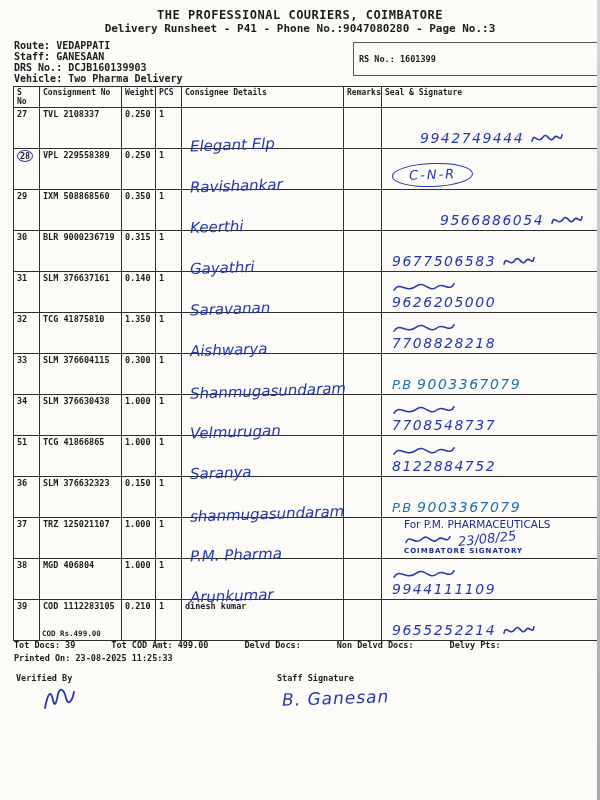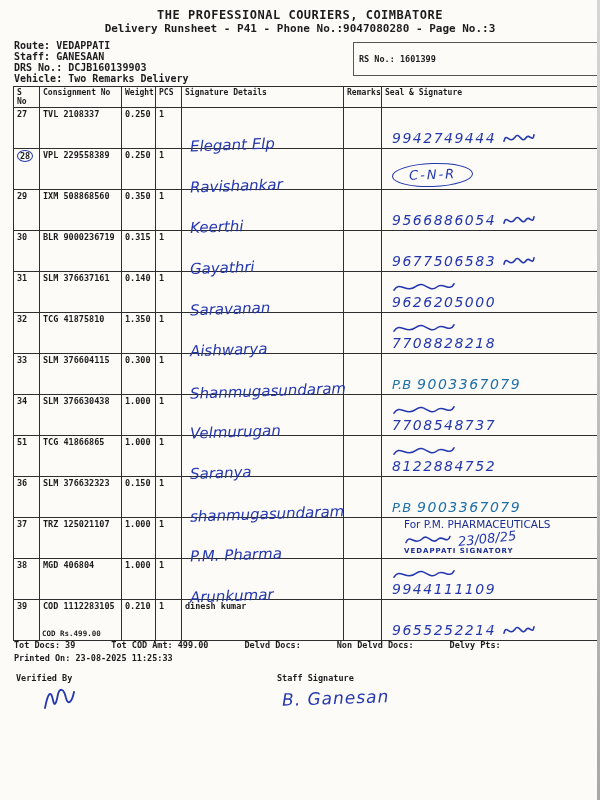--- a/index.html
+++ b/index.html
@@ -54,21 +54,21 @@
 </head>
 <body>
 
 <div class="title">THE PROFESSIONAL COURIERS, COIMBATORE</div>
 <div class="subtitle">Delivery Runsheet - P41 - Phone No.:9047080280 - Page No.:3</div>
 
 <div class="info">
   <div><span>Route:</span> <span>VEDAPPATI</span></div>
   <div><span>Staff:</span> <span>GANESAAN</span></div>
   <div><span>DRS No.:</span> <span>DCJB160139903</span></div>
-  <div><span>Vehicle:</span> <span>Two Remarks Delivery</span></div>
+  <div><span>Vehicle:</span> <span>Two Pharma Delivery</span></div>
 </div>
 
 <div class="rsbox">
   <div><span>RS No.:</span> <span>1601399</span></div>
 </div>
 
 <table>
   <colgroup>
     <col style="width:26px">
       <col style="width:82px">
@@ -77,37 +77,37 @@
       <col style="width:162px">
       <col style="width:38px">
       <col style="width:216px">
   </colgroup>
   <thead>
     <tr>
         <th>S No</th>
         <th>Consignment No</th>
         <th>Weight</th>
         <th>PCS</th>
-        <th>Signature Details</th>
+        <th>Consignee Details</th>
         <th>Remarks</th>
         <th>Seal &amp; Signature</th>
       </tr>
   </thead>
   <tbody>
       <tr>
         <td>27</td>
         <td>TVL 2108337</td>
         <td>0.250</td>
         <td>1</td>
         <td>
           <div class="hw namehw" style="color: rgb(36, 55, 173);">Elegant Elp</div>
         </td>
         <td></td>
         <td>
-          <div class="sealwrap" style="color: rgb(36, 55, 173);">
+          <div class="sealwrap" style="color: rgb(36, 55, 173); margin-left: 28px;">
             <div class="sealline">
               <span class="hw phone">9942749444</span>
               <svg width="34" height="16" viewBox="0 0 34 16" class="scrib">
                 <path d="M2 11.2 C 4.08 1.28, 7.48 15.2, 12.92 7.2 C 17 0.8, 19.72 14.4, 23.799999999999997 8 C 27.200000000000003 2.4, 30.6 13.6, 32 4.8" fill="none" stroke="currentColor" stroke-width="1.6" stroke-linecap="round"></path>
               </svg>
             </div>
           </div>
         </td>
       </tr>
       <tr>
@@ -126,21 +126,21 @@
       <tr>
         <td>29</td>
         <td>IXM 508868560</td>
         <td>0.350</td>
         <td>1</td>
         <td>
           <div class="hw namehw" style="color: rgb(36, 55, 173);">Keerthi</div>
         </td>
         <td></td>
         <td>
-          <div class="sealwrap" style="color: rgb(36, 55, 173);">
+          <div class="sealwrap" style="color: rgb(36, 55, 173); margin-left: 48px;">
             <div class="sealline">
               <span class="hw phone">9566886054</span>
               <svg width="34" height="16" viewBox="0 0 34 16" class="scrib">
                 <path d="M2 11.2 C 4.08 1.28, 7.48 15.2, 12.92 7.2 C 17 0.8, 19.72 14.4, 23.799999999999997 8 C 27.200000000000003 2.4, 30.6 13.6, 32 4.8" fill="none" stroke="currentColor" stroke-width="1.6" stroke-linecap="round"></path>
               </svg>
             </div>
           </div>
         </td>
       </tr>
       <tr>
@@ -290,21 +290,21 @@
         <td></td>
         <td>
           <div class="stampwrap" style="color: rgb(27, 45, 145);">
             <div class="stamp1">For P.M. PHARMACEUTICALS</div>
             <div class="sealline" style="color: rgb(36, 55, 173);">
               <svg width="48" height="15" viewBox="0 0 48 15" class="scrib">
                 <path d="M2 10.5 C 5.76 1.2, 10.56 14.25, 18.240000000000002 6.75 C 24 0.75, 27.839999999999996 13.5, 33.599999999999994 7.5 C 38.400000000000006 2.25, 43.2 12.75, 46 4.5" fill="none" stroke="currentColor" stroke-width="1.6" stroke-linecap="round"></path>
               </svg>
               <span class="hw stampdate">23/08/25</span>
             </div>
-            <div class="stamp2">VEDAPPATI SIGNATORY</div>
+            <div class="stamp2">COIMBATORE SIGNATORY</div>
           </div>
         </td>
       </tr>
       <tr>
         <td>38</td>
         <td>MGD 406804</td>
         <td>1.000</td>
         <td>1</td>
         <td>
           <div class="hw namehw" style="color: rgb(36, 55, 173);">Arunkumar</div>

